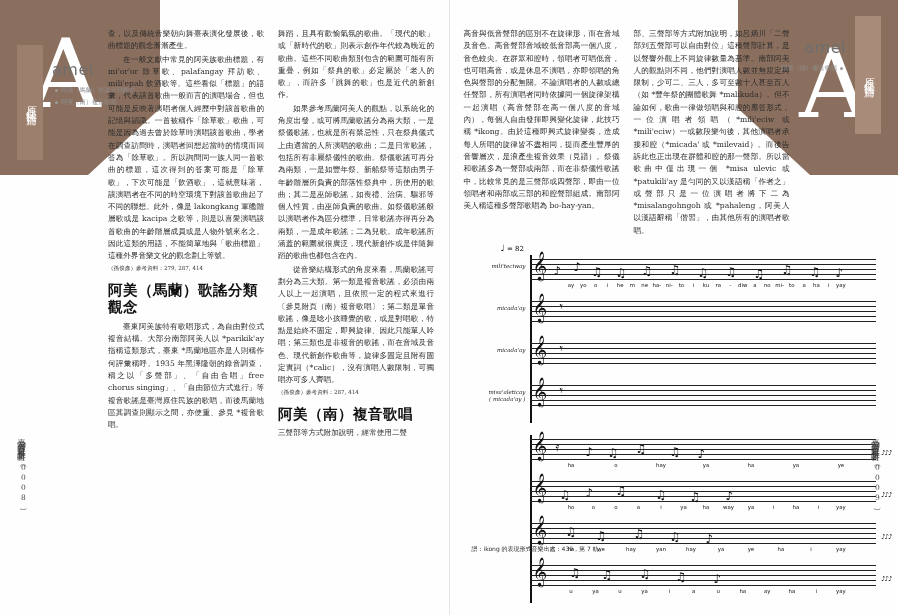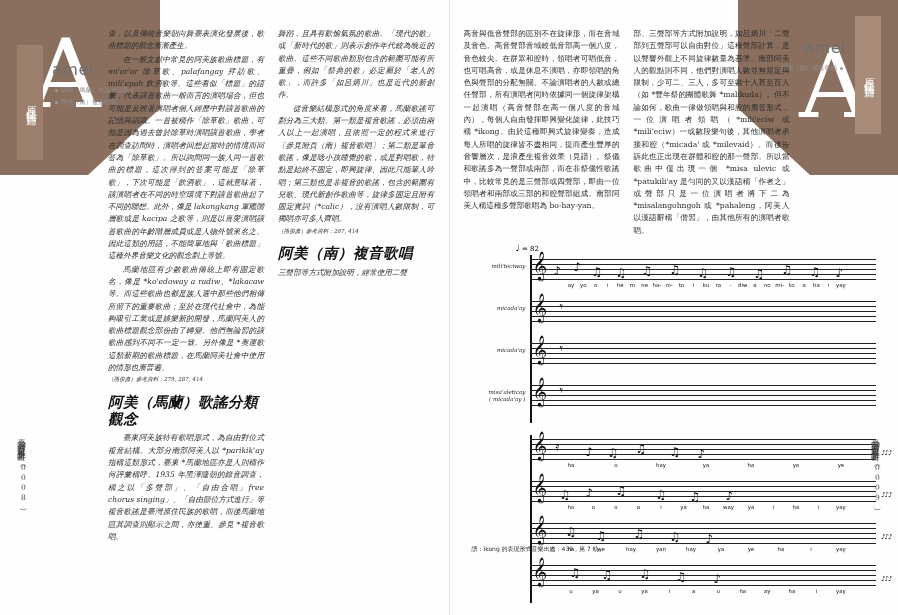--- a/index.html
+++ b/index.html
@@ -47,41 +47,41 @@
   .headword-block{position:absolute;font-family:"DejaVu Sans","Liberation Sans",sans-serif;}
   .page.left .headword-block{left:52px;top:60px;text-align:left;}
   .page.right .headword-block{right:52px;top:38px;text-align:right;}
   .headword{font-size:16px;color:#6e6e6e;letter-spacing:.5px;margin-bottom:5px;}
   .hw-entry{font-size:6.2px;color:#8d8d8d;line-height:1.9;white-space:nowrap;}
   .hw-entry .dot{display:inline-block;width:3px;height:3px;border-radius:50%;
     background:#9b9b9b;vertical-align:middle;margin:0 3px;}
 
   
   .cols{position:absolute;display:flex;gap:14px;}
-  .page.left .cols{left:108px;top:28px;width:326px;font-style:italic;}
+  .page.left .cols{left:108px;top:28px;width:326px;}
   .page.right .cols{left:14px;top:28px;width:326px;}
   .col{width:156px;}
 
   .para{
     font-size:7.6px;line-height:1.62;color:#2b2b2b;text-align:justify;
     margin:0 0 1px 0;text-indent:15px;
     font-family:"DejaVu Serif","Liberation Serif",serif;
   }
   .para.noindent{text-indent:0;}
   .ref{font-size:5.6px;color:#3a3a3a;line-height:1.5;margin-top:1px;}
 
   h2.article-title{
     font-size:14.5px;font-weight:700;color:#111;margin:9px 0 5px 0;
     letter-spacing:.5px;line-height:1.2;
     font-family:"DejaVu Serif","Liberation Serif",serif;
   }
 
   
   .score-wrap{position:absolute;left:22px;top:243px;width:404px;}
-  .tempo{font-size:7px;margin-left:44px;margin-bottom:2px;font-family:"DejaVu Serif",serif;}
+  .tempo{font-size:7px;margin-left:29px;margin-bottom:2px;font-family:"DejaVu Serif",serif;}
   .tempo .note{font-size:9px;}
   .score-caption{
     position:absolute;left:22px;top:545px;width:400px;
     font-size:6px;color:#2b2b2b;font-family:"DejaVu Sans","Liberation Sans",sans-serif;
   }
 
   .system{position:relative;margin-bottom:4px;}
   .sysbar{position:absolute;left:58px;top:0;bottom:0;width:2.2px;background:#111;}
   .stavegroup{margin-left:58px;}
   .staffrow{position:relative;height:42px;}
@@ -139,30 +139,30 @@
       <div class="headword">amei</div>
       <div class="hw-entry"><span class="dot"></span><span>阿美（馬蘭）歌謠分類觀念</span></div>
       <div class="hw-entry"><span class="dot"></span><span>阿美（南）複音歌唱</span></div>
     </div>
 
     <div class="cols">
 
       <div class="col">
         <p class="para noindent">查，以及傳統音樂朝向舞臺表演化發展後，歌曲標題的觀念漸漸產生。</p>
         <p class="para">在一般文獻中常見的阿美族歌曲標題，有 mi'or'or 除草歌、palafangay 拜訪歌、mili'epah 飲酒歌等。這些看似「標題」的語彙，代表該首歌曲一般而言的演唱場合，但也可能是反映著演唱者個人經歷中對該首歌曲的記憶與認識。一首被稱作「除草歌」歌曲，可能是因為過去曾於除草時演唱該首歌曲，學者在調查訪問時，演唱者回想起當時的情境而回答為「除草歌」。所以詢問同一族人同一首歌曲的標題，這次得到的答案可能是「除草歌」，下次可能是「飲酒歌」，這就意味著，該演唱者在不同的時空環境下對該首歌曲起了不同的聯想。此外，像是 lakongkang 軍艦階層歌或是 kacipa 之歌等，則是以喜愛演唱該首歌曲的年齡階層成員或是人物外號來名之。因此這類的用語，不能簡單地與「歌曲標題」這種外界音樂文化的觀念劃上等號。</p>
-        <p class="para">馬蘭地區有少數歌曲傳統上即有固定歌名，像是 *ko'edoway a radiw、*lakacaw 等。而這些歌曲也都是族人選中那些他們相傳所留下的重要歌曲；至於在現代社會中，為能夠吸引工業或是娛樂新的開發，馬蘭阿美人的歌曲標題觀念部份由了轉變。他們無論習的該歌曲感到不同不一定一致。另外像是 *奧運歌這類新期的歌曲標題，在馬蘭阿美社會中使用的情形也漸普遍。</p>
         <p class="ref">（孫俊彥）參考資料：279, 287, 414</p>
 
         <h2 class="article-title">阿美（馬蘭）歌謠分類觀念</h2>
         <p class="para">臺東阿美族特有歌唱形式，為自由對位式複音結構。大部分南部阿美人以 *parikik'ay 指稱這類形式，臺東 *馬蘭地區亦是人則稱作何評彙稱呼。1935 年黑澤隆朝的錄音調查，稱之以「多聲部」、「自由合唱」free chorus singing」、「自由節位方式進行」等複音歌謠是臺灣原住民族的歌唱，而後馬蘭地區其調查則顯示之間，亦使重、參見 *複音歌唱。</p>
       </div>
 
       <div class="col">
-        <p class="para noindent">舞蹈，且具有歡愉氣氛的歌曲。「現代的歌」或「新時代的歌」則表示創作年代較為晚近的歌曲。這些不同歌曲類別包含的範圍可能有所重疊，例如「祭典的歌」必定屬於「老人的歌」，而許多「如呂炳川」也是近代的新創作。</p>
-        <p class="para">從音樂結構形式的角度來看，馬蘭歌謠可劃分為三大類。第一類是複音歌謠，必須由兩人以上一起演唱，且依照一定的程式來進行〔參見附頁（南）複音歌唱〕；第二類是單音歌謠，像是唸小孩睡覺的歌，或是對唱歌，特點是始終不固定，即興旋律、因此只能單人吟唱；第三類也是非複音的歌謠，包含的範圍有兒歌、現代新創作歌曲等，旋律多固定且附有固定實詞（*calic），沒有演唱人數限制，可獨唱亦可多人齊唱。</p>
+        <p class="para noindent">舞蹈，且具有歡愉氣氛的歌曲。「現代的歌」或「新時代的歌」則表示創作年代較為晚近的歌曲。這些不同歌曲類別包含的範圍可能有所重疊，例如「祭典的歌」必定屬於「老人的歌」，而許多「跳舞的歌」也是近代的新創作。</p>
+        <p class="para">如果參考馬蘭阿美人的觀點，以系統化的角度出發，或可將馬蘭歌謠分為兩大類，一是祭儀歌謠，也就是所有禁忌性，只在祭典儀式上由適當的人所演唱的歌曲；二是日常歌謠，包括所有非屬祭儀性的歌曲。祭儀歌謠可再分為兩類，一是如豐年祭、新船祭等這類由男子年齡階層所負責的部落性祭典中，所使用的歌曲；其二是巫師歌謠，如喪禮、治病、驅邪等個人性質，由巫師負責的歌曲。如祭儀歌謠般以演唱者作為區分標準，日常歌謠亦得再分為兩類，一是成年歌謠；二為兒歌。成年歌謠所涵蓋的範圍就很廣泛，現代新創作或是伴隨舞蹈的歌曲也都包含在內。</p>
+        <p class="para">從音樂結構形式的角度來看，馬蘭歌謠可劃分為三大類。第一類是複音歌謠，必須由兩人以上一起演唱，且依照一定的程式來進行〔參見附頁（南）複音歌唱〕；第二類是單音歌謠，像是唸小孩睡覺的歌，或是對唱歌，特點是始終不固定，即興旋律、因此只能單人吟唱；第三類也是非複音的歌謠，而在音域及音色、現代新創作歌曲等，旋律多固定且附有固定實詞（*calic），沒有演唱人數限制，可獨唱亦可多人齊唱。</p>
         <p class="ref">（孫俊彥）參考資料：287, 414</p>
 
         <h2 class="article-title">阿美（南）複音歌唱</h2>
         <p class="para noindent">三聲部等方式附加說明，經常使用二聲</p>
       </div>
     </div>
 
     <div class="footer">
       <span>臺灣音樂百科辭書</span>
       <span class="folio">〔0008〕</span>

